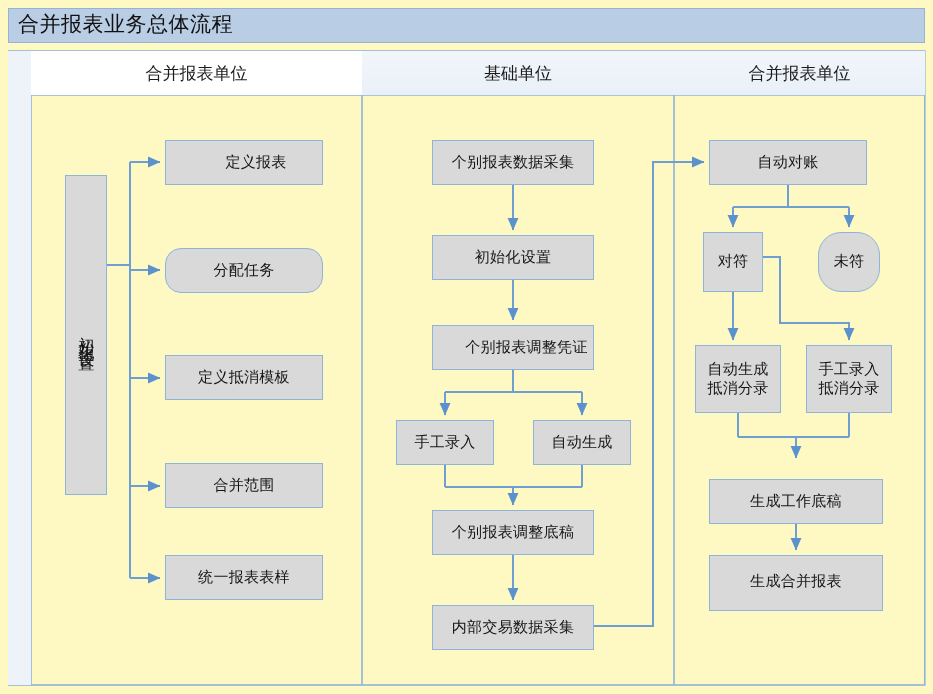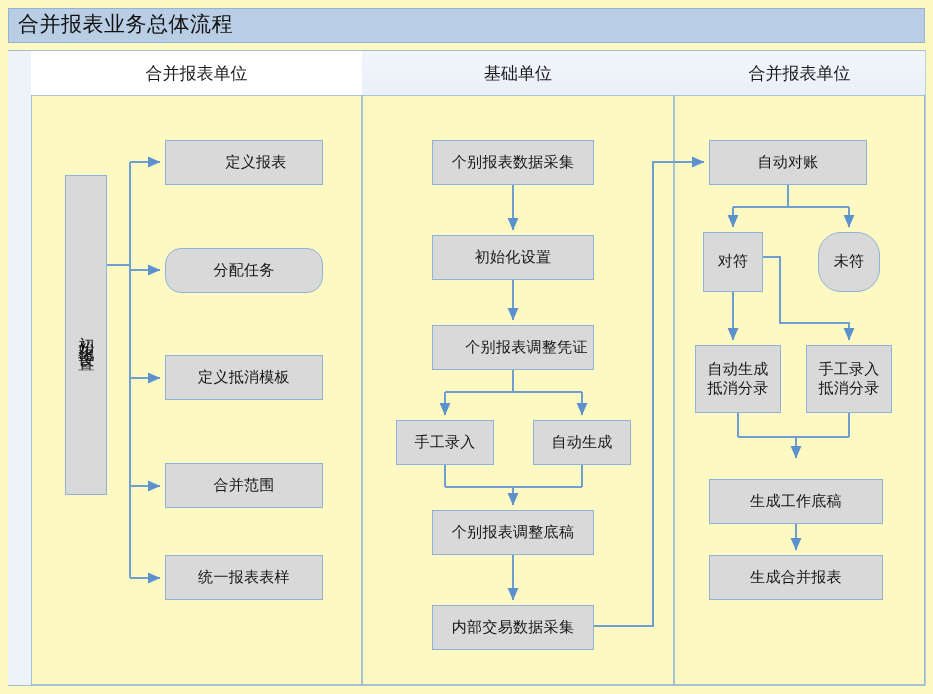--- a/index.html
+++ b/index.html
@@ -192,16 +192,16 @@
       <div class="node" style="left: 432px; top: 510px; width: 162px; height: 45px;">个别报表调整底稿</div>
       <div class="node" style="left: 432px; top: 605px; width: 162px; height: 45px;">内部交易数据采集</div>
       <div class="node" style="left: 709px; top: 140px; width: 158px; height: 45px;">自动对账</div>
       <div class="node" style="left: 703px; top: 232px; width: 60px; height: 60px;">对符</div>
       <div class="node" style="left: 818px; top: 232px; width: 62px; height: 60px; border-radius: 23px;">未符</div>
       <div class="node" style="left: 695px; top: 345px; width: 86px; height: 68px;">自动生成
 抵消分录</div>
       <div class="node" style="left: 806px; top: 345px; width: 86px; height: 68px;">手工录入
 抵消分录</div>
       <div class="node" style="left: 709px; top: 439px; width: 174px; height: 45px; margin-top: 40px;">生成工作底稿</div>
-      <div class="node" style="left: 709px; top: 555px; width: 174px; height: 45px;">生成合并报表</div>
+      <div class="node" style="left: 709px; top: 555px; width: 174px; height: 56px; font-family: Liberation Mono, monospace;">生成合并报表</div>
     </div>
 
 </div>
 
 </body></html>

